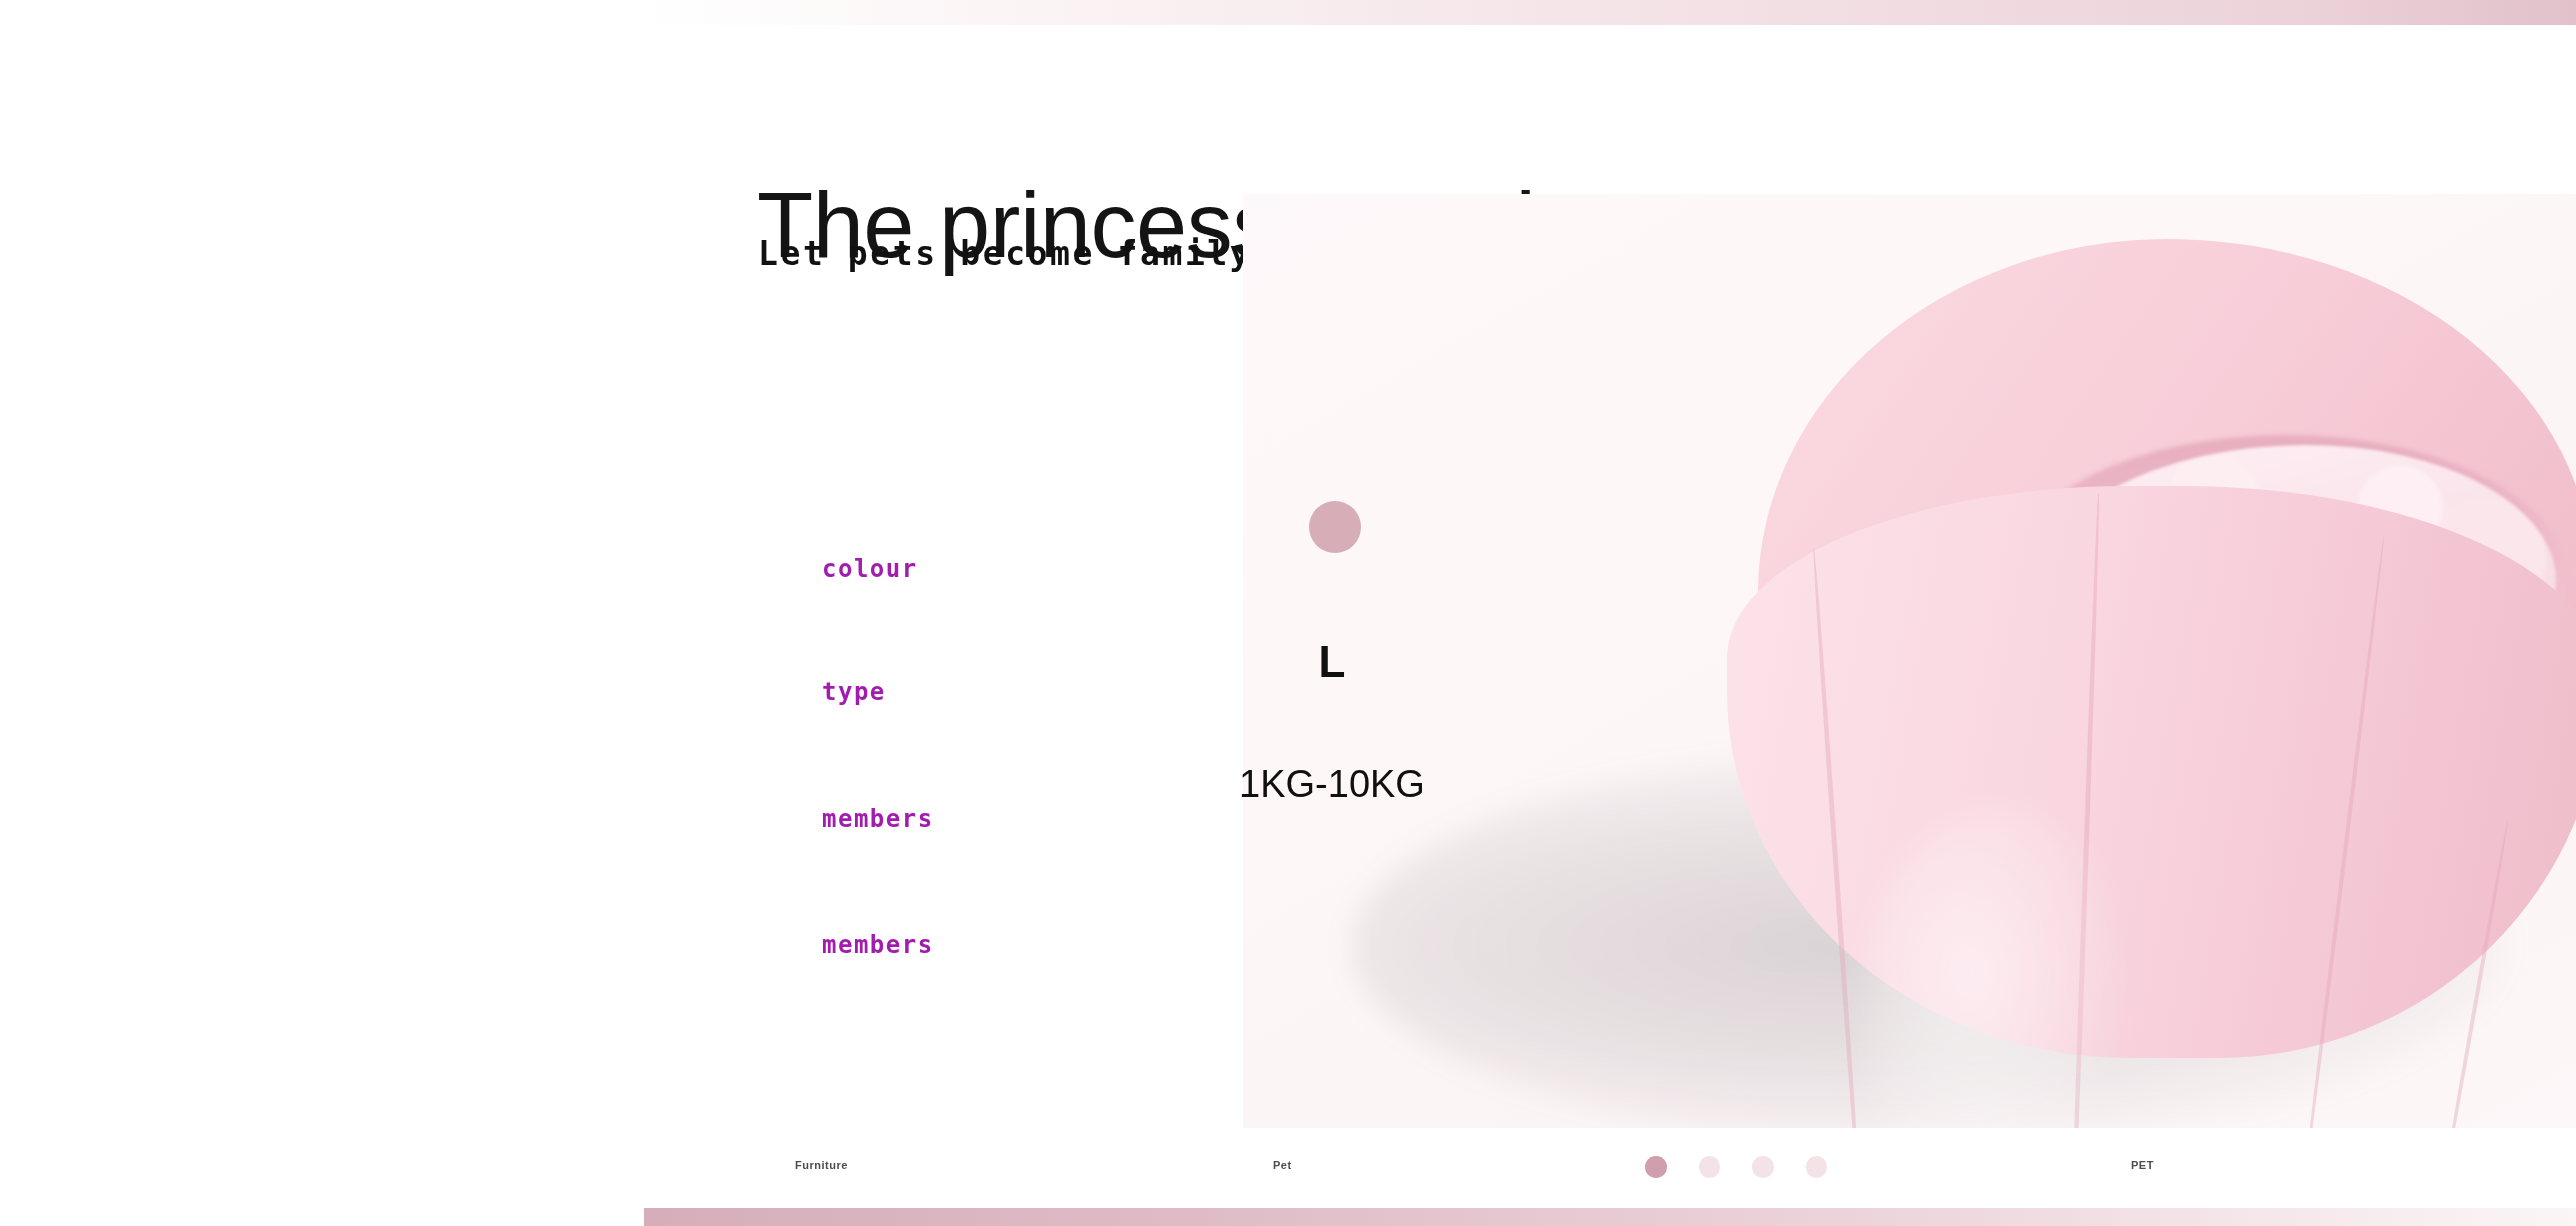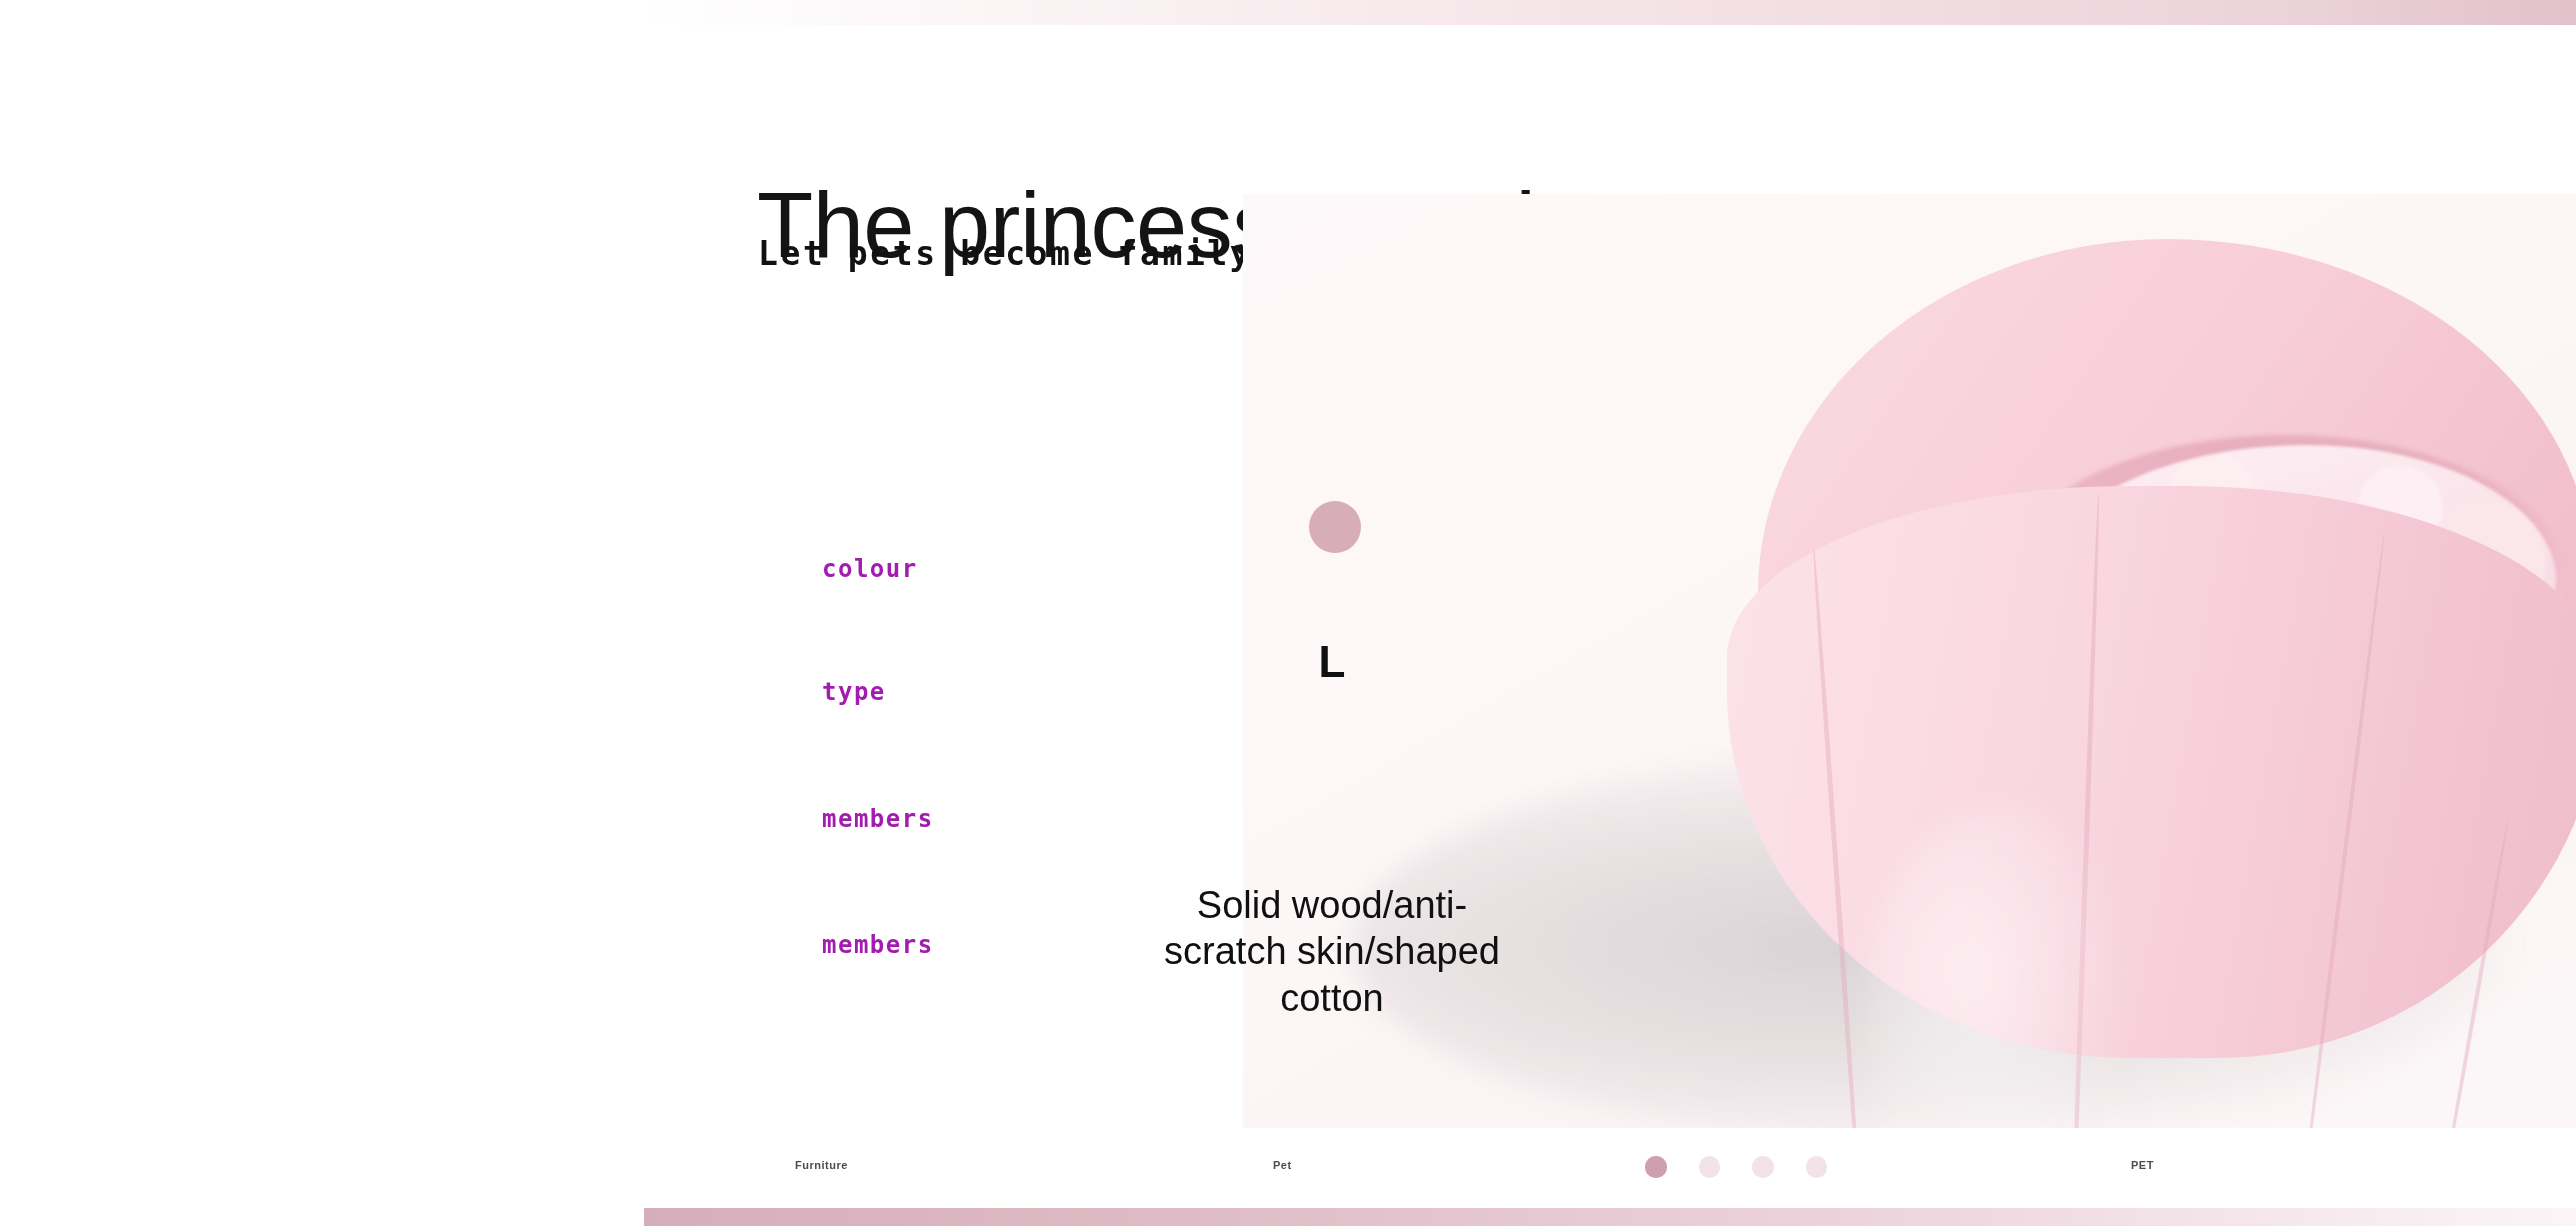--- a/index.html
+++ b/index.html
@@ -241,21 +241,21 @@
     </div>
   </div>
 
   <div class="spec-label" style="top:555px">colour</div>
   <div class="spec-label" style="top:678px">type</div>
   <div class="spec-label" style="top:805px">members</div>
   <div class="spec-label" style="top:931px">members</div>
 
   <div class="swatch" style="background: rgb(215, 173, 184);"></div>
   <div class="spec-value lg" style="top:635px">L</div>
-  <div class="spec-value" style="top:882px">Solid wood/anti-scratch skin/shaped cotton</div>
+  <div class="spec-value" style="top:761px">1KG-10KG</div>
 
   <div class="meta" style="left:795px; top:1159px">Furniture</div>
   <div class="meta" style="left:1273px; top:1159px">Pet</div>
   <div class="meta" style="left:2131px; top:1159px">PET</div>
 
   <div class="dots">
     <span class="dot" style="background: rgb(207, 159, 174);"></span>
     <span class="dot" style="background: rgb(243, 227, 231);"></span>
     <span class="dot" style="background: rgb(243, 227, 231);"></span>
     <span class="dot" style="background: rgb(243, 227, 231);"></span>

